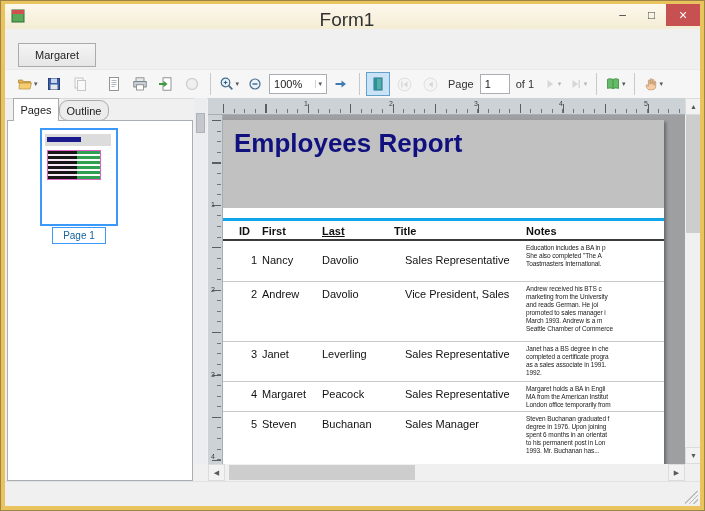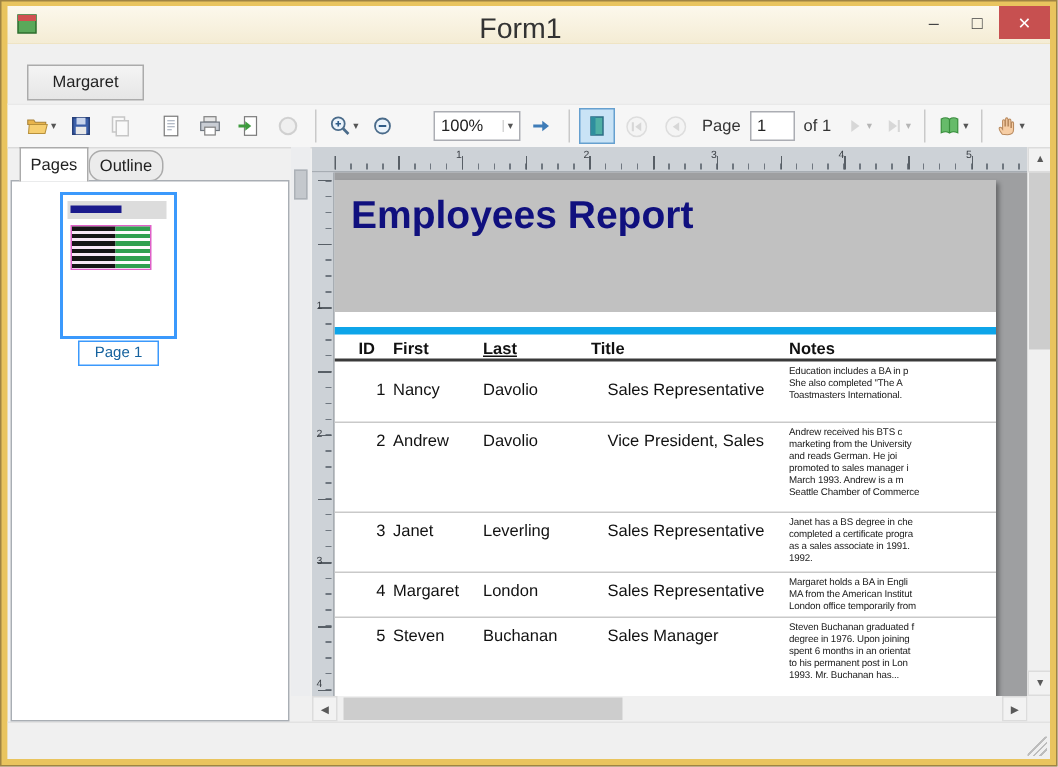--- a/index.html
+++ b/index.html
@@ -80,21 +80,21 @@
   .vruler .num { position:absolute; left:3px; font-size:7px; color:#3A3F45; }
 
   
   .viewport { position:absolute; left:218px; top:86px; width:462px; height:349px; background:#9E9FA1; overflow:hidden; }
   .page { position:absolute; left:0; top:5px; width:441px; height:344px; background:#fff;
           box-shadow:2px 2px 3px rgba(0,0,0,.35); }
   .band { position:absolute; left:0; top:0; width:441px; height:88px; background:#C1C1C1; }
   .report-title { position:absolute; left:11px; top:8px; font-size:26px; font-weight:bold; color:#10107E; }
 
   .thead { position:absolute; left:0; top:98px; width:441px; height:23px;
-           border-top:5px solid #0ea5e9; border-bottom:2px solid #3A3A3A; }
+           border-top:3px solid #0ea5e9; border-bottom:2px solid #3A3A3A; }
   .thead span { position:absolute; top:4px; font-size:11px; font-weight:bold; color:#111; }
   .trow { position:absolute; left:0; width:441px; border-bottom:1px solid #C9C9C9; overflow:hidden; }
   .trow.last { border-bottom:none; }
   .cell { position:absolute; font-size:11px; color:#111; }
   .c-id { left:8px; width:26px; text-align:right; }
   .c-first { left:39px; } .c-last { left:99px; } .c-title { left:182px; }
   .c-notes { position:absolute; left:303px; top:3px; width:135px; bottom:2px; overflow:hidden;
              font-size:6.5px; line-height:8px; letter-spacing:-0.1px; color:#1A1A1A; white-space:pre-line; }
   .r1 .cell { top:13px; } .r2 .cell, .r3 .cell, .r4 .cell, .r5 .cell { top:6px; }
 
@@ -195,21 +195,21 @@
           <path d="M9.7 9.7l3.6 3.6" stroke="#4A6B8A" stroke-width="1.8"></path>
         </svg>
         <span class="caret">▾</span>
       </div>
       <div class="tb-btn">
         <svg width="16" height="16" viewBox="0 0 16 16">
           <circle cx="8" cy="8" r="5" fill="#EAF3FB" stroke="#4A6B8A" stroke-width="1.2"></circle>
           <path d="M5.5 8h5" stroke="#2F5C88" stroke-width="1.3"></path>
         </svg>
       </div>
-      <div class="combo" style="width:58px;margin-left:20px;">
+      <div class="combo" style="width:58px;">
         <span class="cv">100%</span>
         <span class="cc caret">▾</span>
       </div>
       <div class="tb-btn">
         <svg width="16" height="16" viewBox="0 0 16 16">
           <path d="M2.5 8h7" stroke="#3E7CB8" stroke-width="2"></path>
           <path d="M8.5 4.5L13 8l-4.5 3.5z" fill="#3E7CB8"></path>
         </svg>
       </div>
       <div class="tb-sep"></div>
@@ -343,21 +343,21 @@
           <span class="cell c-last">Leverling</span>
           <span class="cell c-title">Sales Representative</span>
           <span class="c-notes">Janet has a BS degree in che
 completed a certificate progra
 as a sales associate in 1991.
 1992.</span>
         </div>
         <div class="trow r4" style="top:262px; height:30px;">
           <span class="cell c-id">4</span>
           <span class="cell c-first">Margaret</span>
-          <span class="cell c-last">London</span>
+          <span class="cell c-last">Peacock</span>
           <span class="cell c-title">Sales Representative</span>
           <span class="c-notes">Margaret holds a BA in Engli
 MA from the American Institut
 London office temporarily from</span>
         </div>
         <div class="trow r5 last" style="top:292px; height:52px;">
           <span class="cell c-id">5</span>
           <span class="cell c-first">Steven</span>
           <span class="cell c-last">Buchanan</span>
           <span class="cell c-title">Sales Manager</span>

